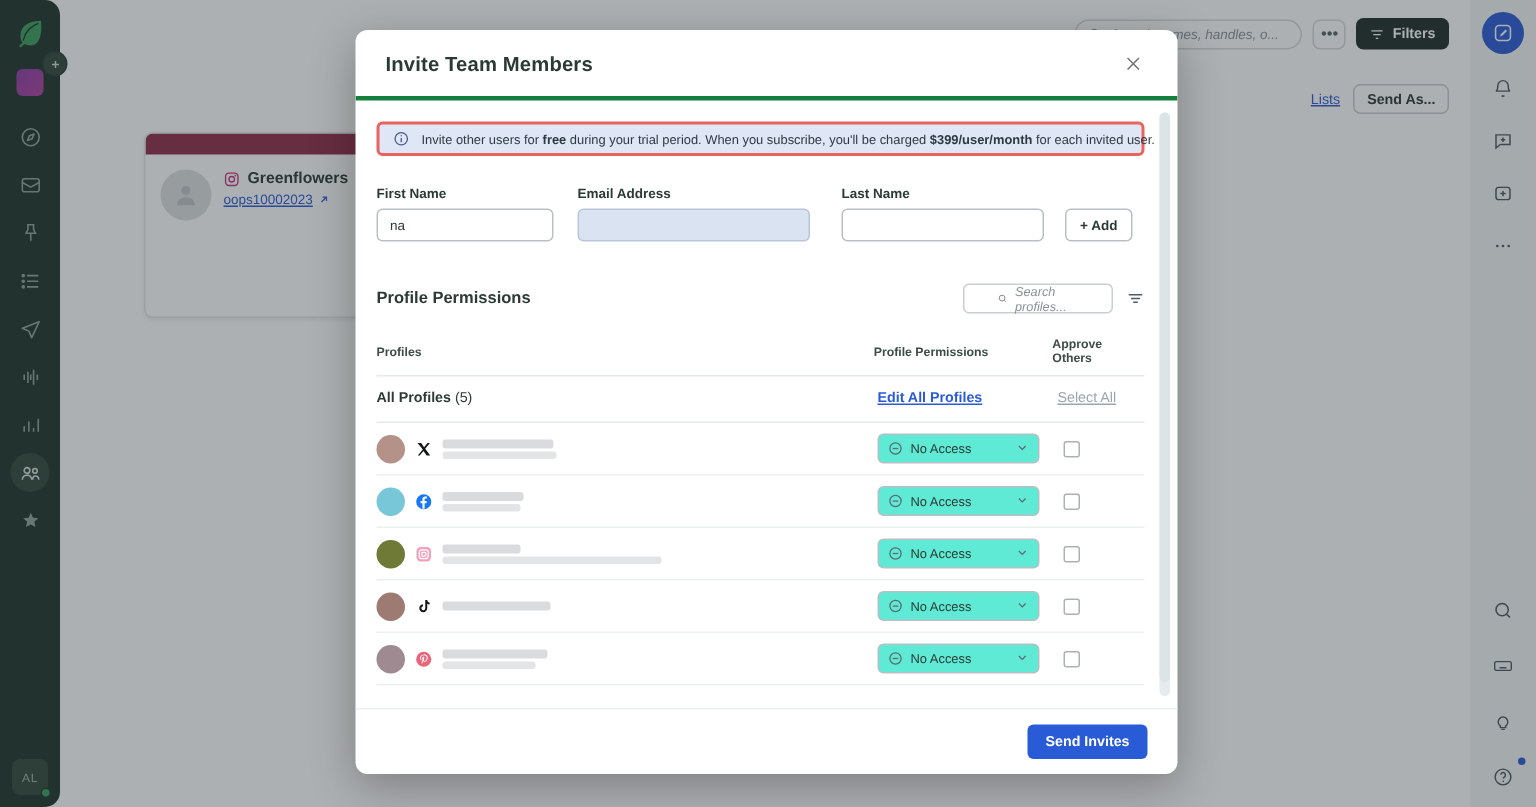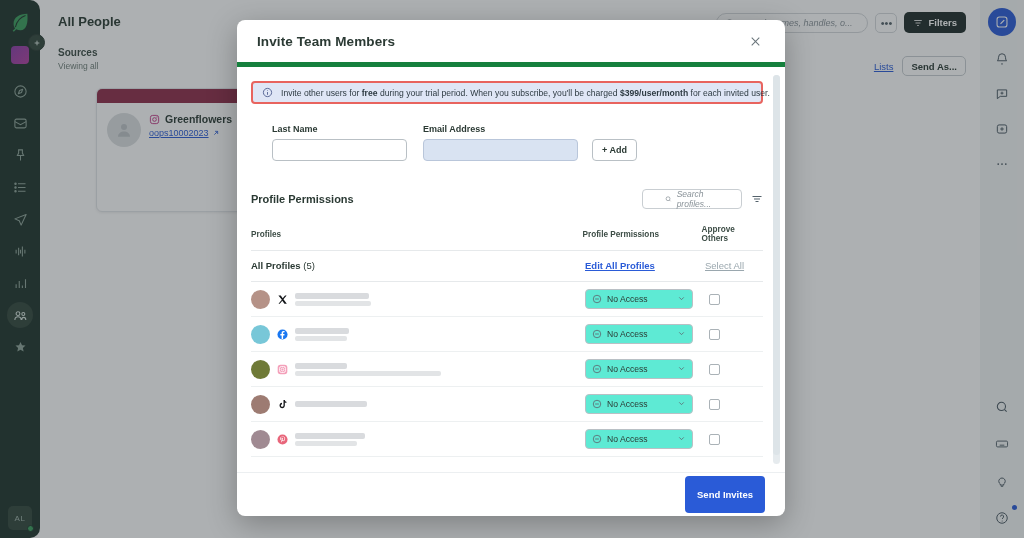--- a/index.html
+++ b/index.html
@@ -124,21 +124,21 @@
   .scrim { position:absolute; inset:0; background:rgba(40,48,52,.38); }
 
   
   .modal {
     position:absolute; left:237px; top:20px; width:548px; height:496px;
     background:#fff; border-radius:8px; box-shadow:0 8px 30px rgba(0,0,0,.28);
     overflow:hidden; display:flex; flex-direction:column;
   }
   .modal-head {
     height:47px; display:flex; align-items:center; justify-content:space-between;
-    padding:0 20px; border-bottom:5px solid #15803d; flex:none;
+    padding:0 20px; border-bottom:3px solid #15803d; flex:none;
   }
   .modal-title { font-size:13.5px; font-weight:bold; color:#2b3a34; letter-spacing:.1px; }
   .modal-close { width:20px;height:20px;display:flex;align-items:center;justify-content:center;color:#6a757b;font-size:14px; }
 
   .modal-body { flex:1; overflow:hidden; position:relative; padding:0 0 0 0; }
   .modal-inner { padding:14px 22px 0 14px; }
 
   .banner {
     margin:0 0 0 0; background:#dfe6f6; border:2px solid #e8645f; border-radius:4px;
     height:23px; display:flex; align-items:center; gap:8px; padding:0 9px;
@@ -218,21 +218,21 @@
   }
   .scrollthumb {
     position:absolute; left:0; top:0; width:7px; height:380px; border-radius:4px; background:#dde4e8;
   }
 
   .modal-foot {
     height:44px; flex:none; border-top:1px solid #eceff1;
     display:flex; align-items:center; justify-content:flex-end; padding:0 20px;
   }
   .send-btn {
-    background:#2a5bd7; color:#fff; border-radius:4px; height:37px;
+    background:#2a5bd7; color:#fff; border-radius:4px; height:23px;
     display:flex; align-items:center; padding:0 12px; font-size:9.5px; font-weight:bold;
   }
 </style>
 </head>
 <body>
 
 <div id="app">
 
   <div class="left-rail">
     <div class="rail-logo">
@@ -303,25 +303,20 @@
     </div>
   </div>
 
   <div class="page">
     <div class="collapse-pill">
       <svg width="8" height="8" viewBox="0 0 24 24" stroke="currentColor" stroke-width="3" fill="none">
           <path d="M12 5v14M5 12h14"></path>
         </svg>
     </div>
 
-    <div class="page-header">
-      <div class="page-title">All People</div>
-      <div class="sources-label">Sources</div>
-      <div class="sources-sub">Viewing all</div>
-    </div>
 
     <div class="topbar-right">
       <div class="search-box">
         <svg width="10" height="10" viewBox="0 0 24 24" fill="none" stroke="#8a9399" stroke-width="2">
             <circle cx="11" cy="11" r="7"></circle>
             <path d="M20 20l-3.6-3.6"></path>
           </svg>
         <span>Search names, handles, o...</span>
       </div>
       <div class="ellipsis-btn">•••</div>
@@ -449,26 +444,30 @@
             <svg width="11" height="11" viewBox="0 0 24 24" fill="none" stroke="currentColor" stroke-width="1.9">
                 <circle cx="12" cy="12" r="9"></circle>
                 <path d="M12 11v6"></path>
                 <circle cx="12" cy="7.6" r="1" fill="currentColor" stroke="none"></circle>
               </svg>
           </span>
           <span><span>Invite other users for </span><b>free</b><span> during your trial period. When you subscribe, you'll be charged </span><b>$399/user/month</b><span> for each invited user.</span></span>
         </div>
 
         <div class="fields">
-          <div class="field f-last">
-            <div class="field-label">Last Name</div>
-            <input value="" style="">
+          <div class="field f-first">
+            <div class="field-label">First Name</div>
+            <input value="na" style="">
           </div>
           <div class="field f-email">
             <div class="field-label">Email Address</div>
+            <input value="" style="">
+          </div>
+          <div class="field f-last">
+            <div class="field-label">Last Name</div>
             <input value="" style="">
           </div>
           <div class="add-btn">+ Add</div>
         </div>
 
         <div class="perm-head">
           <div class="perm-title">Profile Permissions</div>
           <div class="perm-tools">
             <div class="prof-search">
               <svg width="10" height="10" viewBox="0 0 24 24" fill="none" stroke="#6a757b" stroke-width="2">

